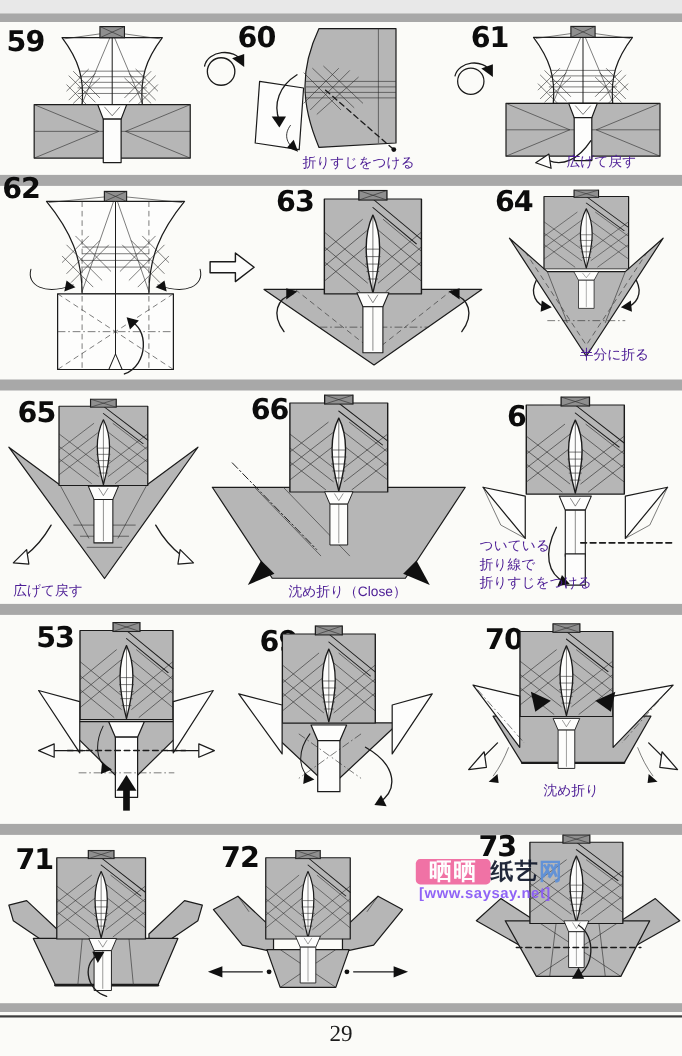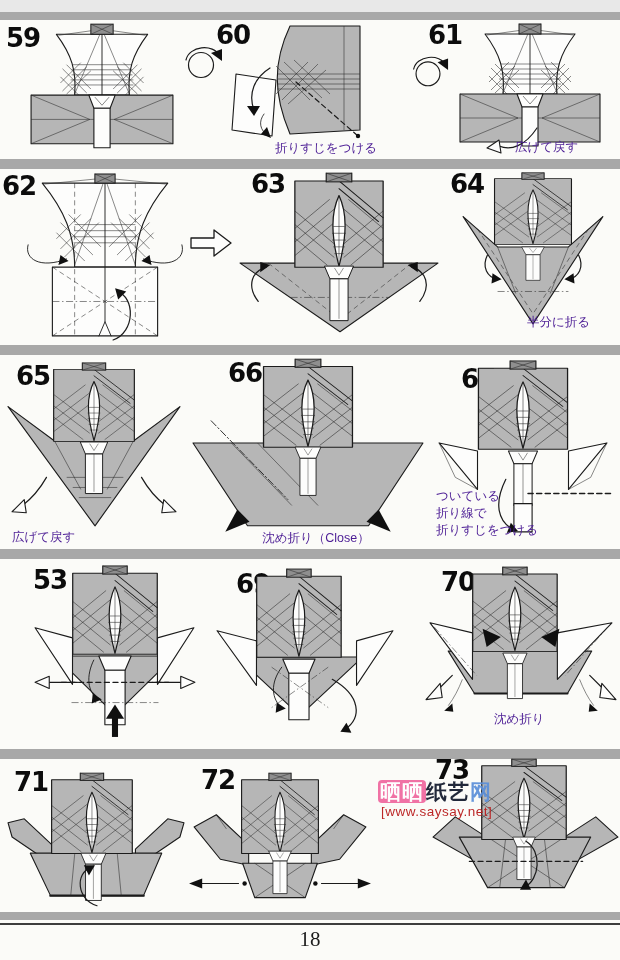--- a/index.html
+++ b/index.html
@@ -16,24 +16,24 @@
   .white{fill:#fdfdfc;stroke:#1b1b1b;stroke-width:1.1;stroke-linejoin:round;}
   .cappc{fill:#8f8f8f;stroke:#1b1b1b;stroke-width:1;}
   .ln{stroke:#1b1b1b;stroke-width:1.2;fill:none;stroke-linecap:round;}
   .tn{stroke:#2b2b2b;stroke-width:.55;fill:none;}
   .dash{stroke-dasharray:5 3.5;}
   .dd{stroke-dasharray:7 2.5 1.5 2.5;}
   .blk{fill:#101010;stroke:none;}
   .openh{fill:#fdfdfc;stroke:#1b1b1b;stroke-width:1.1;stroke-linejoin:round;}
   
   .wm{position:absolute;left:378px;top:766px;font-weight:700;font-size:21px;letter-spacing:1px;white-space:nowrap;opacity:.92;}
-  .wm-badge{background:#f0679f;color:#fff;border-radius:4px;padding:0 2px;}
+  .wm-badge{background:#f0679f;color:#fff;border-radius:4px;padding:0 12px;}
   .wm-pink{color:#0f172a;}
   .wm-blue{color:#5b8fd9;}
-  .wm-url{position:absolute;left:381px;top:792px;font-size:13.5px;font-weight:400;color:#b91c1c;letter-spacing:.5px;opacity:.95;}
+  .wm-url{position:absolute;left:381px;top:792px;font-size:13.5px;font-weight:700;color:#8b5cf6;letter-spacing:.5px;opacity:.95;}
   
   .foot-rule{position:absolute;left:0;top:911px;width:620px;border-top:2px solid #3d3d3d;}
   .pageno{position:absolute;left:0;top:915px;width:620px;text-align:center;
           font-family:"Liberation Serif","DejaVu Serif",serif;font-size:21px;color:#1c1c1c;}
 </style>
 </head>
 <body>
 
 <div class="page">
 
@@ -78,21 +78,21 @@
   <div class="bar" style="top:0;height:8px"></div>
   <div class="bar" style="top:147px"></div>
   <div class="bar" style="top:333px"></div>
   <div class="bar" style="top:537px"></div>
   <div class="bar" style="top:737px"></div>
   <div class="bar" style="top:900px;height:8px"></div>
 
   <div class="num" style="left:6px;top:13px">59</div>
   <div class="num" style="left:216px;top:10px">60</div>
   <div class="num" style="left:428px;top:10px">61</div>
-  <div class="num" style="left:2px;top:161px">62</div>
+  <div class="num" style="left:2px;top:147px">62</div>
   <div class="num" style="left:251px;top:159px">63</div>
   <div class="num" style="left:450px;top:159px">64</div>
   <div class="num" style="left:16px;top:351px">65</div>
   <div class="num" style="left:228px;top:348px">66</div>
   <div class="num" style="left:461px;top:354px">67</div>
   <div class="num" style="left:33px;top:555px">53</div>
   <div class="num" style="left:236px;top:559px">69</div>
   <div class="num" style="left:441px;top:557px">70</div>
   <div class="num" style="left:14px;top:757px">71</div>
   <div class="num" style="left:201px;top:755px">72</div>
@@ -323,15 +323,15 @@
 折り線で
 折りすじをつける</div>
   <div class="cap" style="left:494px;top:699px">沈め折り</div>
 
   <div class="wm">
     <span class="wm-badge">晒晒</span><span class="wm-pink">纸艺</span><span class="wm-blue">网</span>
   </div>
   <div class="wm-url">[www.saysay.net]</div>
 
   <div class="foot-rule"></div>
-  <div class="pageno">18</div>
+  <div class="pageno">29</div>
 
 </div>
 
 </body></html>

